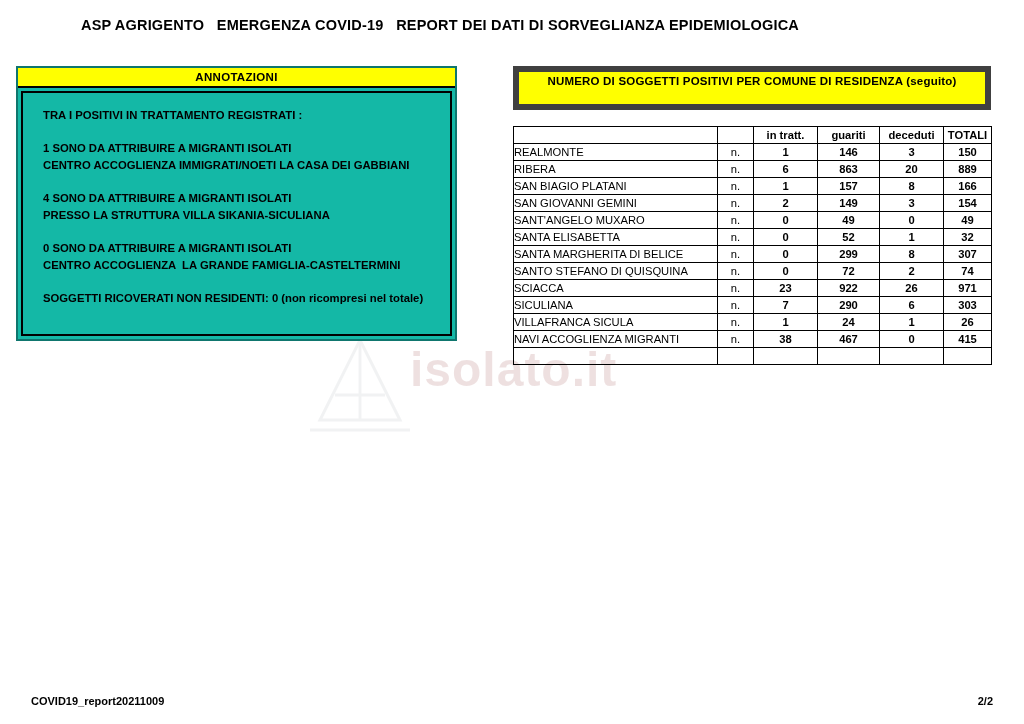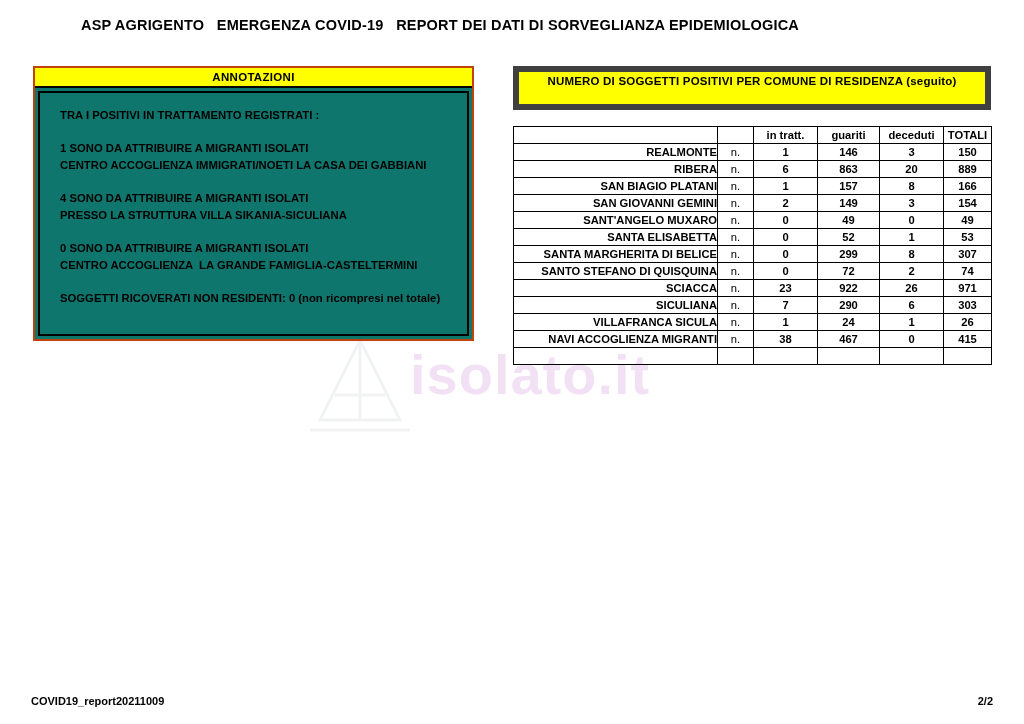--- a/index.html
+++ b/index.html
@@ -36,35 +36,35 @@
     top: 300px;
     width: 440px;
     height: 150px;
     pointer-events: none;
     opacity: 0.13;
   }
   #watermark .wm-text {
     position: absolute;
     left: 110px;
     top: 42px;
-    font-size: 56px;
-    font-weight: bold;
-    color: #a21caf;
+    font-size: 48px;
+    font-weight: bold;
+    color: #7f1d1d;
     letter-spacing: 1px;
     font-family: "Liberation Sans", sans-serif;
   }
 
   
   #annotations-panel {
     position: absolute;
-    left: 33px;
+    left: 16px;
     top: 66px;
     width: 441px;
-    border: 2px solid #c2410c;
-    background: #0f766e;
+    border: 2px solid #0f766e;
+    background: #14b8a6;
     box-sizing: border-box;
   }
   #annotations-header {
     background: #ffff00;
     border-bottom: 2px solid #000;
     text-align: center;
     font-size: 11.5px;
     font-weight: bold;
     padding: 3px 0 3px 0;
     letter-spacing: 0.3px;
@@ -115,23 +115,23 @@
     height: 17px;
     padding: 0;
     box-sizing: border-box;
   }
   table#positives-table thead th {
     font-weight: bold;
     text-align: center;
     background: #ffffff;
   }
   td.col-name {
-    text-align: right;
+    text-align: left;
     padding-left: 3px;
-    font-weight: bold;
+    font-weight: normal;
     font-size: 11px;
     white-space: nowrap;
     overflow: hidden;
   }
   td.col-n {
     text-align: center;
     font-size: 10.5px;
   }
   td.col-num {
     text-align: center;
@@ -254,21 +254,21 @@
         <td class="col-num">49</td>
         <td class="col-num">0</td>
         <td class="col-num">49</td>
       </tr>
       <tr>
         <td class="col-name">SANTA ELISABETTA</td>
         <td class="col-n">n.</td>
         <td class="col-num">0</td>
         <td class="col-num">52</td>
         <td class="col-num">1</td>
-        <td class="col-num">53</td>
+        <td class="col-num">32</td>
       </tr>
       <tr>
         <td class="col-name">SANTA MARGHERITA DI BELICE</td>
         <td class="col-n">n.</td>
         <td class="col-num">0</td>
         <td class="col-num">299</td>
         <td class="col-num">8</td>
         <td class="col-num">307</td>
       </tr>
       <tr>

